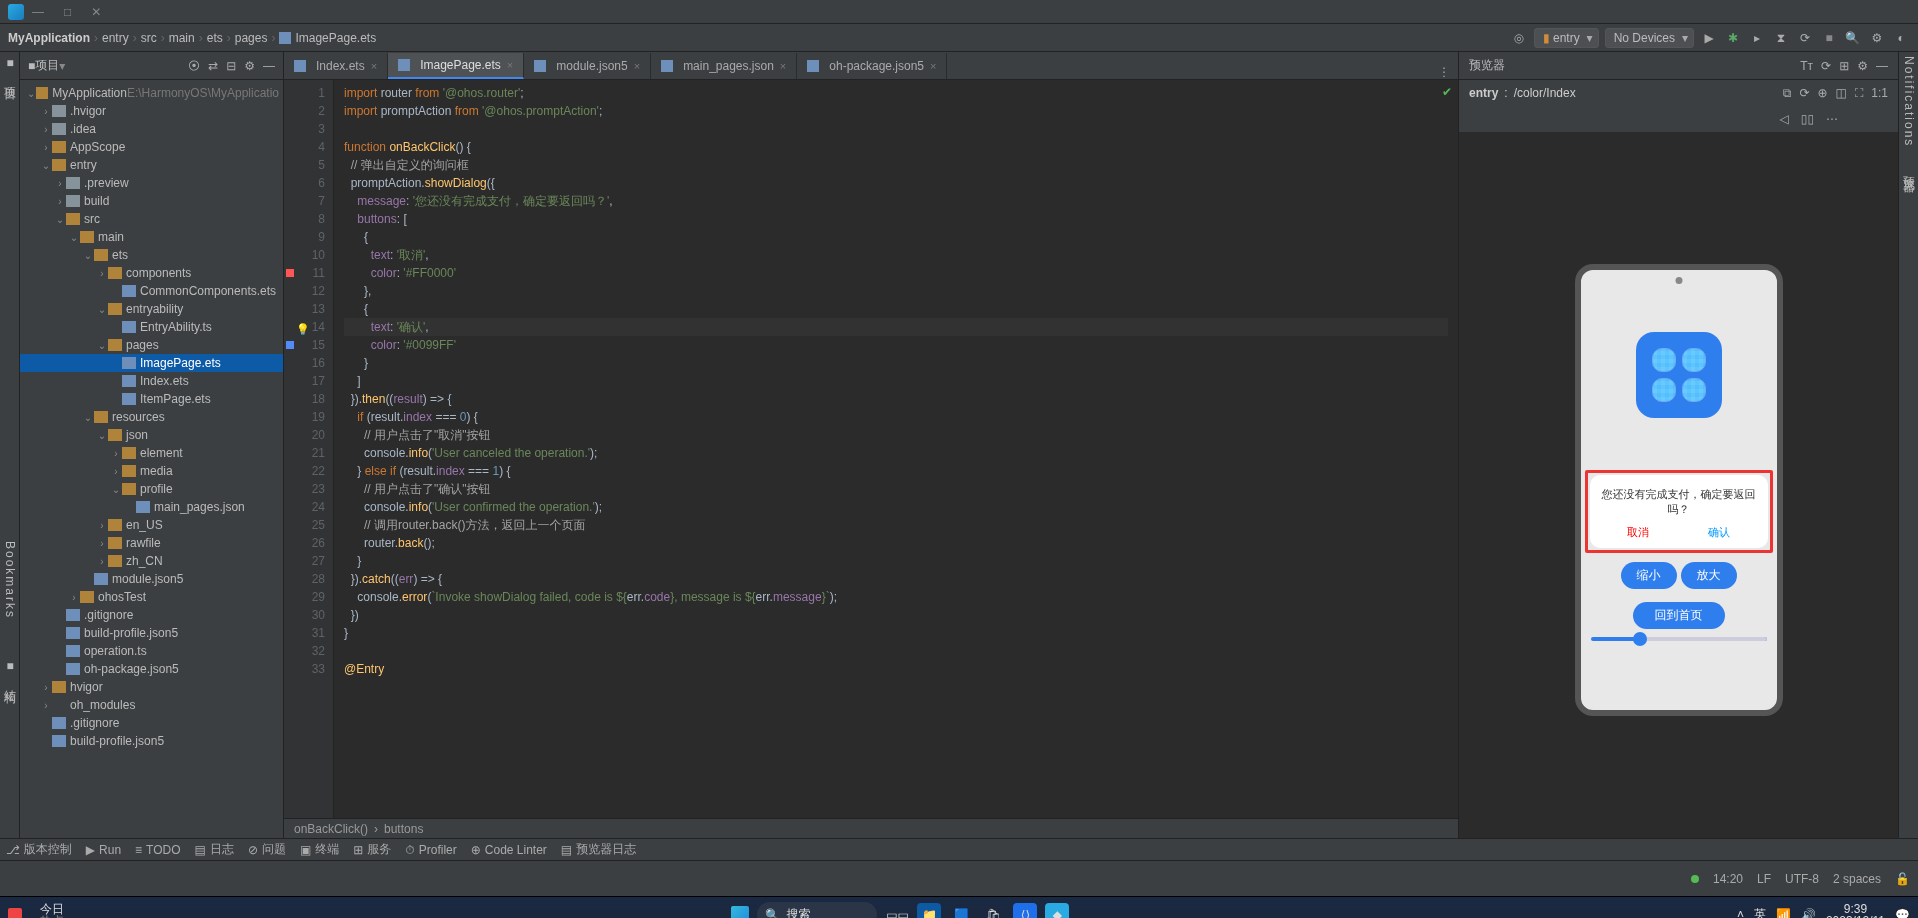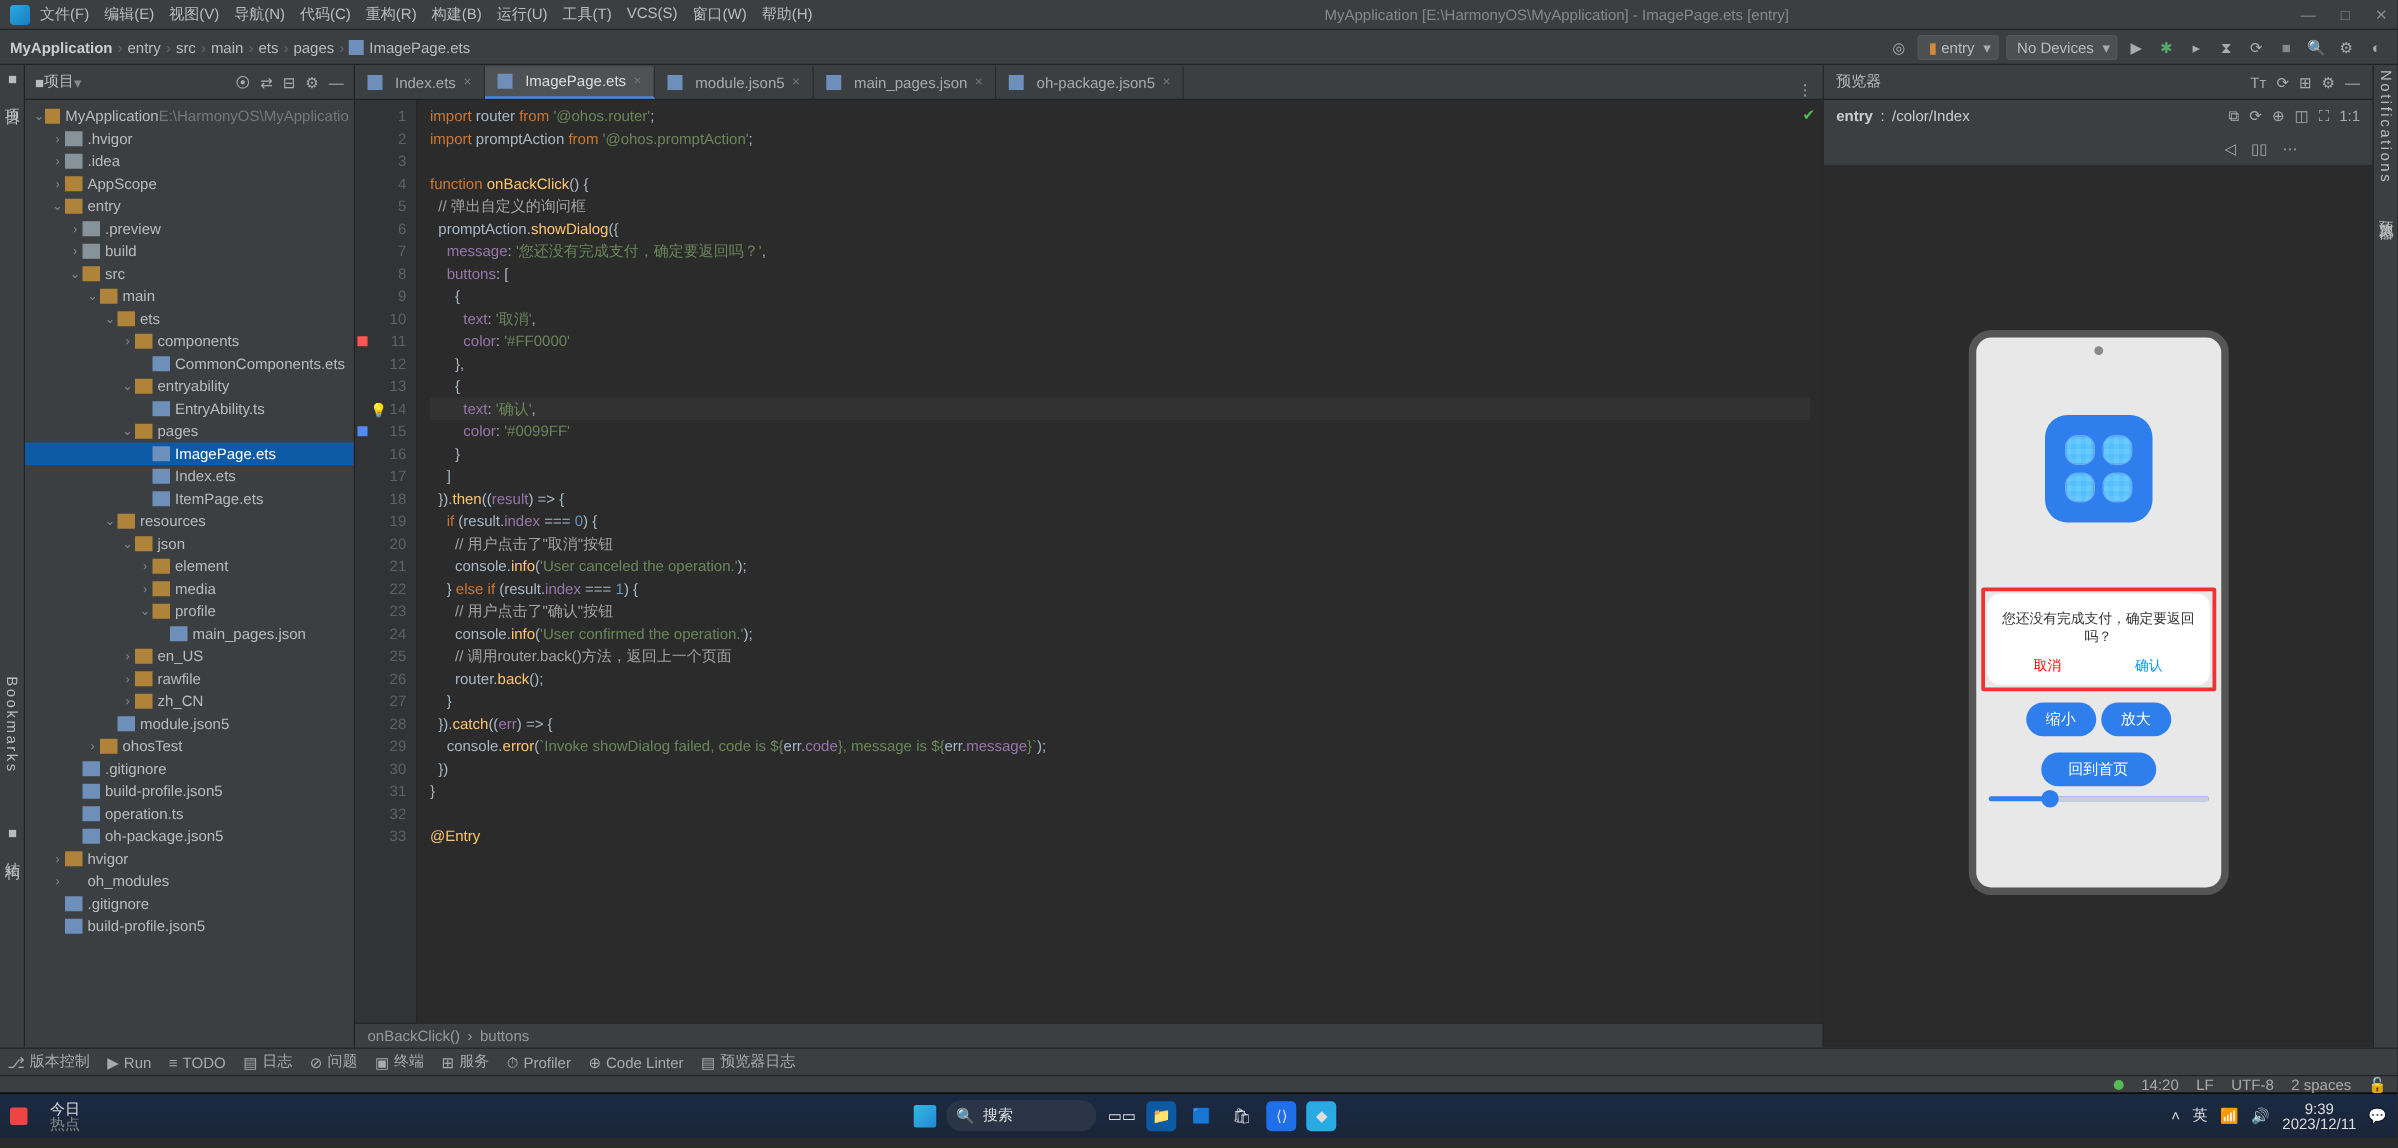--- a/index.html
+++ b/index.html
@@ -79,55 +79,40 @@
 .dialog .btns span{font-size:11px}
 .btnrow{display:flex;justify-content:center;gap:4px;position:absolute;left:0;right:0;top:270px}
 .btnrow .b{background:#2e7eee;color:#fff;border-radius:16px;padding:5px 16px;font-size:12px;cursor:pointer}
 .btnrow2{display:flex;justify-content:center;position:absolute;left:0;right:0;top:310px}
 .btnrow2 .b{background:#2e7eee;color:#fff;border-radius:16px;padding:5px 22px;font-size:12px;cursor:pointer}
 .slider{position:absolute;left:2px;right:2px;top:345px;height:4px;background:#2e7eee;border-radius:2px}
 .slider .thumb{position:absolute;left:24%;top:-5px;width:14px;height:14px;background:#2e7eee;border-radius:50%}
 .slider .rest{position:absolute;left:26%;right:0;top:0;bottom:0;background:#ccd;border-radius:2px}
 .bottompanel{height:22px;background:#3c3f41;border-top:1px solid #222;display:flex;align-items:center;padding:0 6px;gap:14px;color:#aaa}
 .bottompanel .item{display:flex;align-items:center;gap:4px;cursor:pointer}
-.statusbar{height:14px;background:#3c3f41;border-top:1px solid #222;display:flex;align-items:center;padding:0 8px;color:#aaa;gap:14px}
+.statusbar{height:36px;background:#3c3f41;border-top:1px solid #222;display:flex;align-items:center;padding:0 8px;color:#aaa;gap:14px}
 .statusbar .right{margin-left:auto;display:flex;gap:14px;align-items:center}
 .statusbar .dot{width:8px;height:8px;border-radius:50%;background:#5b5}
 .taskbar{height:36px;background:linear-gradient(#1a2a44,#1a2538);display:flex;align-items:center;padding:0 8px;gap:6px;color:#ddd;border-top:1px solid #000}
 .taskbar .tleft{display:flex;align-items:center;gap:18px}
 .taskbar .pinned{width:14px;height:14px;background:#e44;border-radius:2px}
 .taskbar .center{flex:1;display:flex;justify-content:center;align-items:center;gap:8px}
 .taskbar .center .win{width:18px;height:18px;background:linear-gradient(135deg,#3bd,#28d);border-radius:2px}
 .taskbar .search{display:flex;align-items:center;background:#2a3548;border-radius:14px;padding:4px 14px 4px 8px;gap:6px;min-width:120px}
 .taskbar .appico{width:24px;height:24px;border-radius:4px;display:flex;align-items:center;justify-content:center}
 .taskbar .tright{display:flex;align-items:center;gap:10px;font-size:11px}
 .taskbar .clock{text-align:center;line-height:12px}
 .checkmark{position:absolute;top:5px;right:6px;color:#5b5;font-size:12px}
 .fico{width:12px;height:12px;display:inline-block;background:#6e8fb9;margin-right:4px;vertical-align:middle}
 </style>
 </head>
 <body>
 
 <div class="titlebar">
   <div class="logo"></div>
-  <div class="menu" id="mainmenu">
-      <span>文件(F)</span>
-      <span>编辑(E)</span>
-      <span>视图(V)</span>
-      <span>导航(N)</span>
-      <span>代码(C)</span>
-      <span>重构(R)</span>
-      <span>构建(B)</span>
-      <span>运行(U)</span>
-      <span>工具(T)</span>
-      <span>VCS(S)</span>
-      <span>窗口(W)</span>
-      <span>帮助(H)</span>
-    </div>
-  <div class="title">MyApplication [E:\HarmonyOS\MyApplication] - ImagePage.ets [entry]</div>
   <div class="winbtns">
     <span>—</span>
     <span>□</span>
     <span>✕</span>
   </div>
 </div>
 
 <div class="navbar">
   <div class="crumbs" id="crumbs">
       <span class="app">MyApplication</span>

